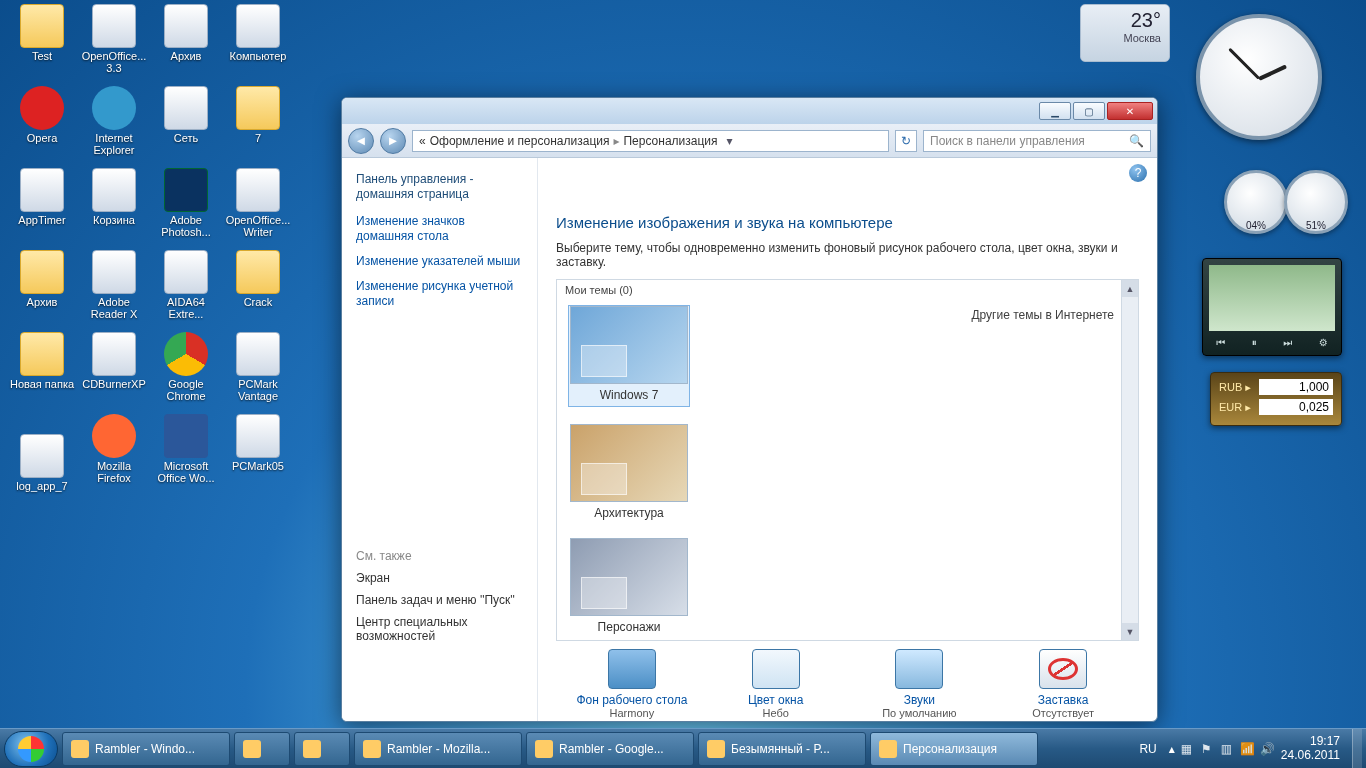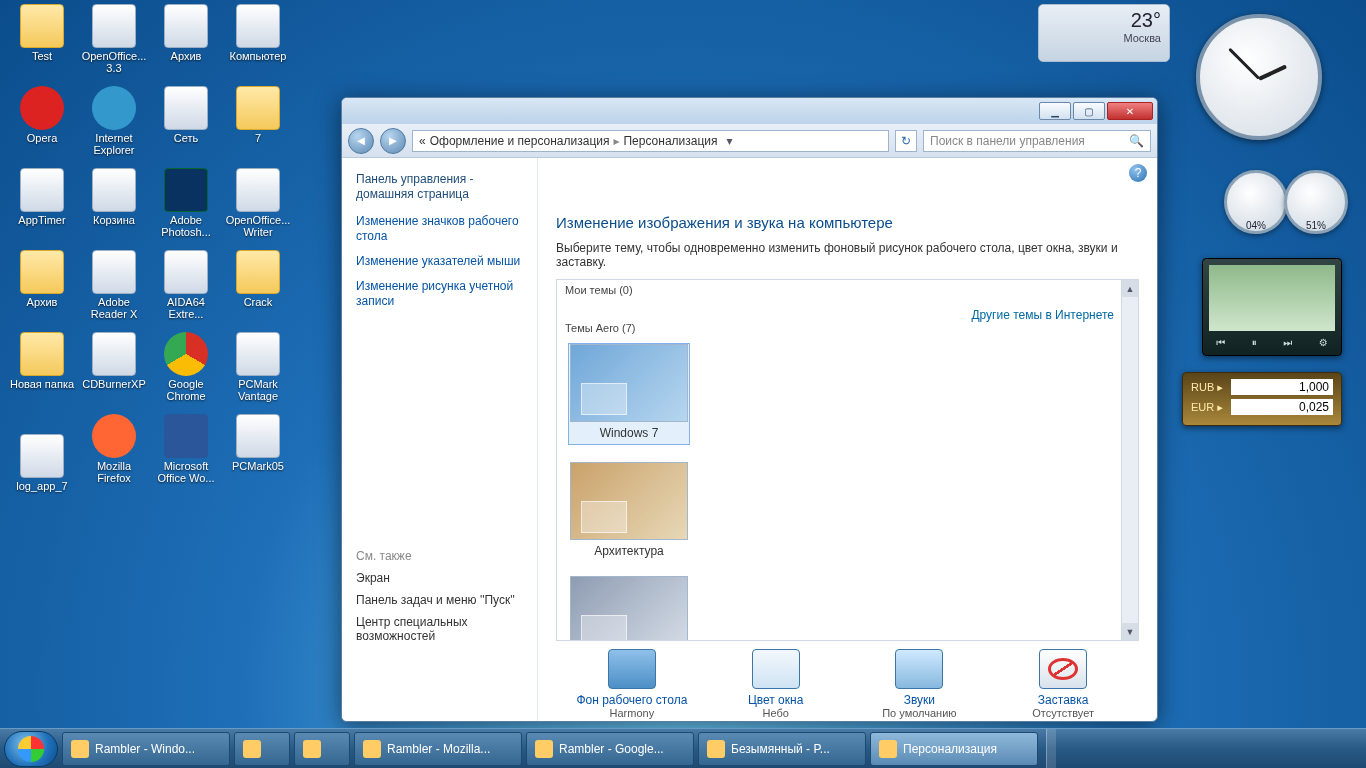--- a/index.html
+++ b/index.html
@@ -91,21 +91,21 @@
 .help-ic { position:absolute; top:6px; right:10px; width:18px;height:18px;border-radius:50%;
   background:radial-gradient(circle at 35% 30%,#8fc3ef,#2a6fad); color:#fff;
   font-size:12px; display:flex;align-items:center;justify-content:center; }
 .mainpane h1 { font-size: 15px; color:#0b4d8c; font-weight:normal; margin-bottom:10px;margin-top:44px; }
 .mainpane p.desc { font-size: 12px; color:#333; margin-bottom:10px; }
 
 .themesbox {
   border:1px solid #cfd9e3; height: 362px; position:relative; overflow:hidden;
 }
 .themesbox .section-lbl { font-size:11px; color:#444; padding:4px 8px; }
-.themesbox .online-link { position:absolute; right:24px; top:28px; font-size:12px; color:#0369a1; cursor:pointer; }
+.themesbox .online-link { position:absolute; right:24px; top:28px; font-size:12px; color:#404040; cursor:pointer; }
 .themesbox .scroll { position:absolute; right:0; top:0; bottom:0; width:17px;
   background:#e9eef4;border-left:1px solid #cfd9e3; }
 .themesbox .scroll .up,.themesbox .scroll .down{height:17px;background:#d5dde7;
   display:flex;align-items:center;justify-content:center;color:#556;font-size:9px; }
 .themesbox .scroll .down{position:absolute;bottom:0;left:0;right:0;}
 .theme-grid {
   display:flex; flex-wrap:wrap; gap:18px 26px; padding: 6px 12px 6px 12px; flex-direction: column;
 }
 .theme {
   width: 120px; text-align:center; font-size:12px; color:#333;
@@ -136,21 +136,21 @@
 .bcell.color .ic{background:linear-gradient(#f2f8fd,#cfe3f3);}
 .bcell.sound .ic{background:linear-gradient(#cfe9ff,#87b8de);}
 .bcell.saver .ic{background:linear-gradient(#fff,#d8e2ec);position:relative;}
 .bcell.saver .ic::after{content:"";position:absolute;inset:8px;border:3px solid #d33;border-radius:50%;
   background:linear-gradient(to bottom right,transparent 45%,#d33 45%,#d33 55%,transparent 55%);}
 .bcell .cap { color:#0654a5; cursor:pointer; }
 .bcell .val { color:#555; font-size:11px; }
 
 
 .gadget { position:absolute; color:#fff; font-size:11px; }
-.weather { right:196px; top:4px; width:132px; height:58px;
+.weather { right:196px; top:4px; width:90px; height:58px;
   background: linear-gradient(#e8eef5,#c6d4e2); color:#334; border-radius:5px;
   border:1px solid #a9bcd0; padding:4px 8px; }
 .weather .temp { font-size:20px; text-align:right; color:#223; }
 .weather .city { text-align:right; color:#445; }
 .clock { right:44px; top:14px; width:126px; height:126px; border-radius:50%;
   background: radial-gradient(circle at 40% 35%, #fff, #d3dbe4);
   border:4px solid #7b94ab; box-shadow:0 2px 6px rgba(0,0,0,.5);
   position:absolute; }
 .clock::before,.clock::after{content:"";position:absolute;left:50%;top:50%;
   background:#222;transform-origin:left center;border-radius:2px;}
@@ -160,21 +160,21 @@
 .gauge { right:78px; top:170px; width:64px; height:64px; border-radius:50%;
   background:radial-gradient(circle at 40% 35%,#fff,#c9d4df);
   border:3px solid #8aa1b6; display:flex;align-items:flex-end;justify-content:center;
   font-size:10px;color:#223; box-shadow:0 2px 5px rgba(0,0,0,.4); }
 .gauge.ram { right:18px;justify-content:center; }
 .slideshow { right:24px; top:258px; width:140px;height:98px;
   background:linear-gradient(#344,#122);border:1px solid #000;border-radius:4px;
   box-shadow:0 2px 6px rgba(0,0,0,.5); }
 .slideshow .img { margin:6px;height:66px;background:linear-gradient(#8fb98a,#cfe6cc);}
 .slideshow .ctrls{display:flex;justify-content:space-around;color:#cdd;font-size:10px;}
-.fx { right:24px; top:372px; width:160px; padding:6px 8px;
+.fx { right:24px; top:372px; width:132px; padding:6px 8px;
   background:linear-gradient(#5a4418,#a9873b);border:1px solid #3a2c10;border-radius:4px;
   box-shadow:0 2px 6px rgba(0,0,0,.5); }
 .fx .row{display:flex;align-items:center;gap:6px;margin-bottom:4px;font-size:11px;}
 .fx .cur{color:#ffe9a8;width:34px;}
 .fx .val{flex:1;background:#fff;color:#000;text-align:right;padding:1px 4px;font-size:12px;}
 
 
 .taskbar {
   position:absolute; left:0; right:0; bottom:0; height:40px;
   background: linear-gradient(#4a7aa6, #285a86 50%, #1d4a72);
@@ -361,41 +361,40 @@
     <div class="searchbox">
       <span>Поиск в панели управления</span>
       <span class="mag">🔍</span>
     </div>
   </div>
 
   <div class="body">
     <div class="sidepane">
       <div class="hdr">Панель управления - домашняя страница</div>
       <div id="sidelinks">
-          <div class="lnk">Изменение значков рабочего стола</div>
+          <div class="lnk">Изменение значков домашняя стола</div>
           <div class="lnk">Изменение указателей мыши</div>
           <div class="lnk">Изменение рисунка учетной записи</div>
         </div>
       <div class="seealso">См. также</div>
       <div id="sidesubs">
           <div class="sub">Экран</div>
           <div class="sub">Панель задач и меню ''Пуск''</div>
           <div class="sub">Центр специальных возможностей</div>
         </div>
     </div>
 
     <div class="mainpane">
       <div class="help-ic">?</div>
       <h1>Изменение изображения и звука на компьютере</h1>
       <p class="desc">Выберите тему, чтобы одновременно изменить фоновый рисунок рабочего стола, цвет окна, звуки и заставку.</p>
 
       <div class="themesbox">
         <div class="section-lbl">Мои темы (0)</div>
         <div class="online-link">Другие темы в Интернете</div>
-        <div class="section-lbl" style="margin-top:18px">Темы Aero (7)</div>
         <div class="theme-grid" id="theme-grid">
             <div class="theme  selected">
               <div class="thumb"></div>
               <div>Windows 7</div>
             </div>
             <div class="theme t-arch">
               <div class="thumb"></div>
               <div>Архитектура</div>
             </div>
             <div class="theme t-char">
@@ -476,14 +475,27 @@
       </div>
       <div class="tbtn labelled">
         <span class="ico"></span>
         <span>Безымянный - P...</span>
       </div>
       <div class="tbtn labelled active">
         <span class="ico"></span>
         <span>Персонализация</span>
       </div>
     </div>
+  <div class="tray">
+    <span class="lang">RU</span>
+    <span>▴</span>
+    <span class="tic">▦</span>
+    <span class="tic">⚑</span>
+    <span class="tic">▥</span>
+    <span class="tic">📶</span>
+    <span class="tic">🔊</span>
+    <div class="clock-txt">
+      <div>19:17</div>
+      <div>24.06.2011</div>
+    </div>
+  </div>
   <div class="showdesk"></div>
 </div>
 
 </body></html>

